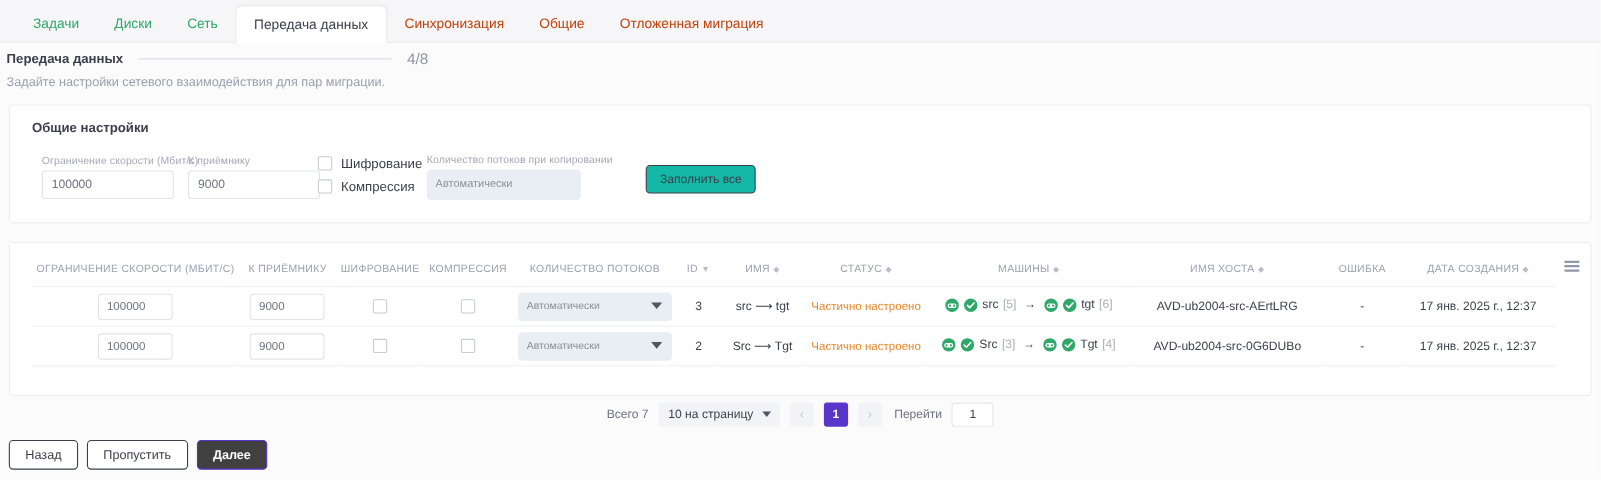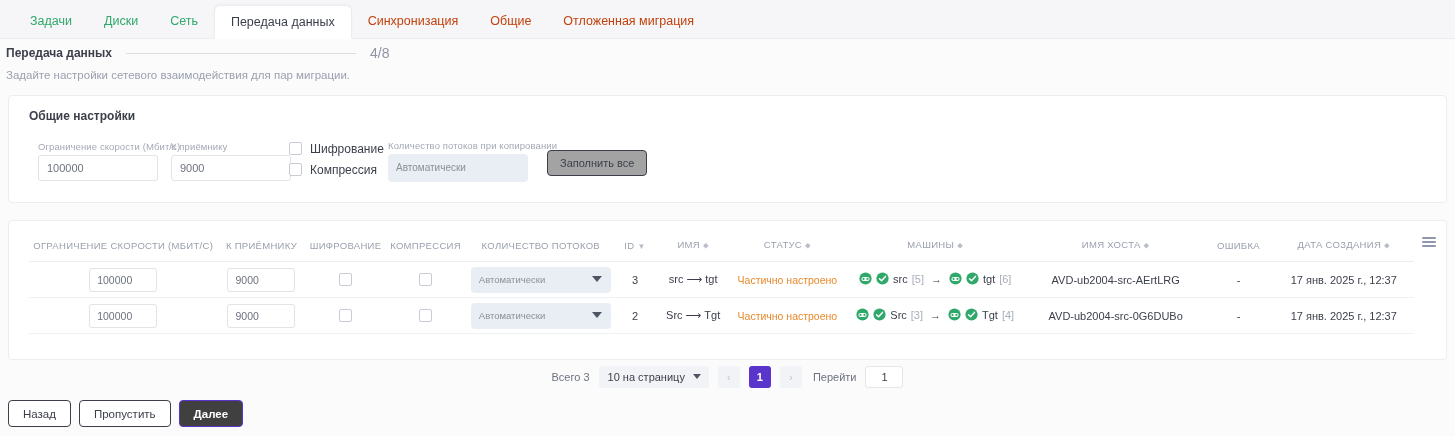--- a/index.html
+++ b/index.html
@@ -91,23 +91,23 @@
     width: 140px; height: 28px;
     background: #e8eef3; border: none; border-radius: 4px;
     font-size: 10px; color: #8b9099;
     padding: 0 22px 0 8px;
     line-height: 28px;
     cursor: pointer;
     white-space: nowrap; overflow: hidden;
   }
   .btn-outline {
     border: 1px solid #3b3f4a; border-radius: 4px;
-    background: #a3a3a3; color: #3b3f4a;
+    background: #14b8a6; color: #3b3f4a;
     font-size: 11px; height: 26px; padding: 0 12px;
-    cursor: pointer; font-family: "Liberation Sans", sans-serif;
+    cursor: pointer; font-family: "Liberation Sans", sans-serif; margin-left: 40px;
   }
 
   
   table.grid { position: absolute; top: 12px; left: 20px; width: 1385px; border-collapse: collapse; }
   table.grid th {
     font-size: 9.5px; font-weight: normal; color: #9aa0ad;
     text-transform: uppercase; letter-spacing: .3px;
     padding: 6px 4px 10px 4px; text-align: center;
     border-bottom: 1px solid #edeef1;
     white-space: nowrap;
@@ -409,21 +409,21 @@
           <td class="hostname">AVD-ub2004-src-0G6DUBo</td>
           <td>-</td>
           <td class="datecell">17 янв. 2025 г., 12:37</td>
         </tr>
 
       </tbody>
     </table>
   </div>
 
   <div class="pager">
-    <span class="pg-total">Всего 3</span>
+    <span class="pg-total">Всего 7</span>
     <span class="pg-size">
       <span>10 на страницу</span>
       <span class="caret"></span>
     </span>
     <span class="pg-arrow">‹</span>
     <span class="pg-num">1</span>
     <span class="pg-arrow">›</span>
     <span class="pg-goto-label">Перейти</span>
     <input class="pg-goto-input" value="1" style="">
   </div>

